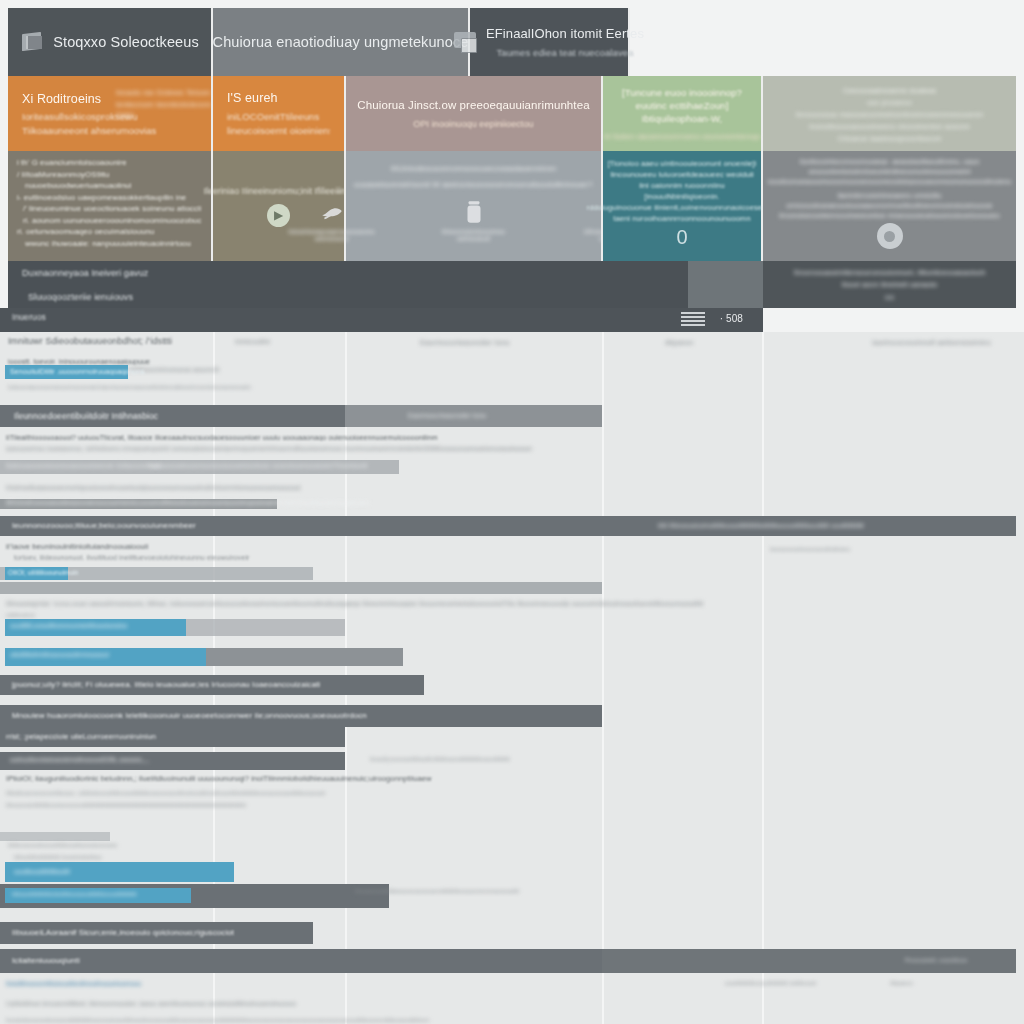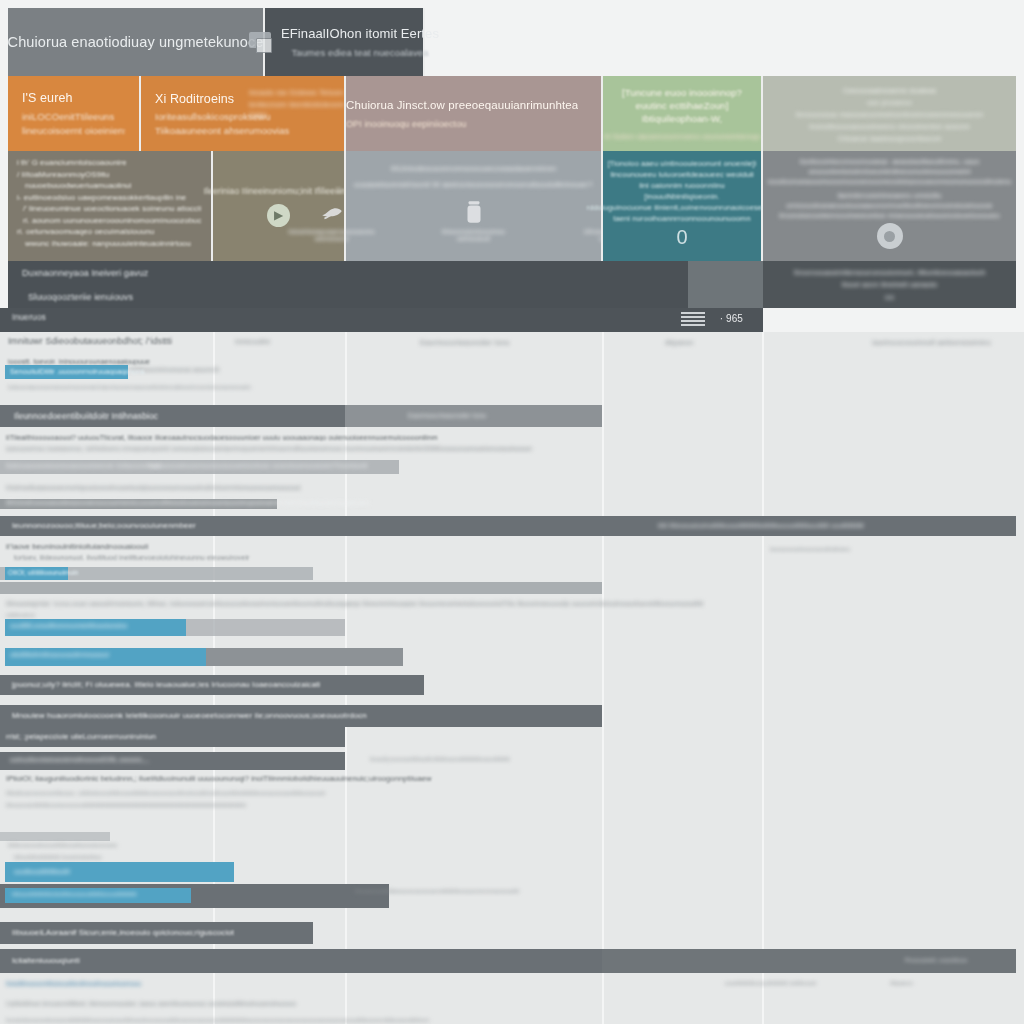--- a/index.html
+++ b/index.html
@@ -40,21 +40,21 @@
   .ico-win:after  { content:""; position:absolute; left:7px; top:6px; width:14px; height:13px;
       background:#e2e5e7; border:1px solid #8d9398; border-radius:1px; }
 
   
   .band { position:absolute; left:8px; top:76px; width:1008px; height:75px; display:flex; }
   .bcell { height:75px; border-right:2px solid #eceded; position:relative;
            display:flex; flex-direction:column; justify-content:center; }
   .bcell:last-child{ border-right:none; }
   .bc0 { width:205px; background:#d4853f; padding:0 14px; }
   .bc1 { width:133px; background:#d8873f; padding:0 14px; }
-  .bc2 { width:257px; background:#a99693; align-items:flex-start; }
+  .bc2 { width:257px; background:#a99693; align-items:center; }
   .bc3 { width:160px; background:#a8c49a; align-items:center; }
   .bc4 { width:253px; background:#b7bcb1; align-items:center; }
   .onw { color:#fdf6ef; }
   .onw.dim { color:#f3e3d2; }
 
   
   .row2 { position:absolute; left:8px; top:151px; width:1008px; height:110px; display:flex; }
   .r2cell { height:110px; border-right:2px solid #eceded; position:relative; }
   .r2cell:last-child{ border-right:none; }
   .r2c0 { width:205px; background:#7f7a6e; padding:7px 9px 0 9px; }
@@ -110,51 +110,55 @@
   .dk  { color:#5d6367; }
   .wht { color:#f0f2f3; }
 </style>
 </head>
 <body>
 
 <div id="app">
 
   <div class="hdr">
 
+    <div class="hcell c0">
+      <span class="ico-doc"></span>
+      <span class="tx htitle">Stoqxxo Soleoctkeeus</span>
+    </div>
 
 
     <div class="hcell c2">
       <span class="tx htitle">Chuiorua enaotiodiuay ungmetekunoce</span>
     </div>
 
     <div class="hcell c3">
       <span class="ico-win"></span>
       <span class="hstack">
         <span class="tx htitle" style="font-size:13px">EFinaalIOhon itomit Eertes</span>
         <span class="tx b2 hsub">Taumes ediea teat nuecoalavea</span>
       </span>
     </div>
 
   </div>
 
   <div class="band">
-
-    <div class="bcell bc1">
-      <span class="tx onw" style="font-size:12.5px">I'S eureh</span>
-      <span class="tx b2 onw dim" style="font-size:9.5px;margin-top:6px">iniLOCOenitTtileeuns</span>
-      <span class="tx b2 onw dim" style="font-size:9.5px;margin-top:3px">lineucoisoernt  oioeiniens</span>
-    </div>
 
     <div class="bcell bc0">
       <span class="tx onw" style="font-size:12.5px">Xi Roditroeins</span>
       <span class="tx b2 onw dim" style="font-size:9.5px;margin-top:5px">Ioriteasullsokicosproksewu</span>
       <span class="tx b2 onw dim" style="font-size:9.5px;margin-top:3px">Tiikoaauneeont ahserumoovias</span>
       <span class="tx b3 onw dim" style="position:absolute;left:108px;top:12px;font-size:8px;width:95px">Ireaois rav Dctews Tetoonewsersatias</span>
       <span class="tx b3 onw dim" style="position:absolute;left:108px;top:24px;font-size:8px;width:95px">lentecnom teeniicidcleovnosuu</span>
       <span class="tx b3 onw dim" style="position:absolute;left:108px;top:34px;font-size:8px;width:30px">inger</span>
+    </div>
+
+    <div class="bcell bc1">
+      <span class="tx onw" style="font-size:12.5px">I'S eureh</span>
+      <span class="tx b2 onw dim" style="font-size:9.5px;margin-top:6px">iniLOCOenitTtileeuns</span>
+      <span class="tx b2 onw dim" style="font-size:9.5px;margin-top:3px">lineucoisoernt  oioeiniens</span>
     </div>
 
     <div class="bcell bc2">
       <span class="tx onw" style="font-size:11.5px">Chuiorua Jinsct.ow preeoeqauuianrimunhtea</span>
       <span class="tx b2 onw dim" style="font-size:9px;margin-top:8px">OPI inooinuoqu eepiniioectou</span>
     </div>
 
     <div class="bcell bc3">
       <span class="tx b2 onw" style="font-size:9.5px;text-align:center;white-space:normal;width:152px;line-height:13px">[Tuncune euoo inoooinnop? euutinc ecttihaeZoun] Ibtiquileophoan-W,</span>
       <span class="tx b3 onw dim" style="font-size:7.5px;margin-top:7px;width:156px">ht Suben dacanrooonrroeno osunoneinbenupolsoipoennirinh</span>
@@ -247,21 +251,21 @@
   <div class="darkA2"></div>
   <div class="darkB">
     <span class="tx b3" style="font-size:7.5px;color:#e2e5e7">Srooroouaoeinitensourunouionnunl, tittuniiceooasaoloch</span>
     <span class="tx b3" style="font-size:7.5px;color:#e2e5e7;margin-top:3px">Ilouvi aovn  Iineineti uanaoio</span>
     <span class="tx b3" style="font-size:7.5px;color:#c9ced1;margin-top:4px">iiiii</span>
   </div>
 
   <div class="darkC">
     <span class="tx b2" style="font-size:8.5px;color:#dfe3e5">Inueruos</span>
     <span class="barglyph"></span>
-    <span class="tx num">· 965</span>
+    <span class="tx num">· 508</span>
   </div>
 
   <div class="tbl">
 
     <div class="vline" style="left:213px"></div>
     <div class="vline" style="left:345px"></div>
     <div class="vline" style="left:602px"></div>
     <div class="vline" style="left:762px"></div>
 
     <div class="trow" style="top:0;height:26px">

